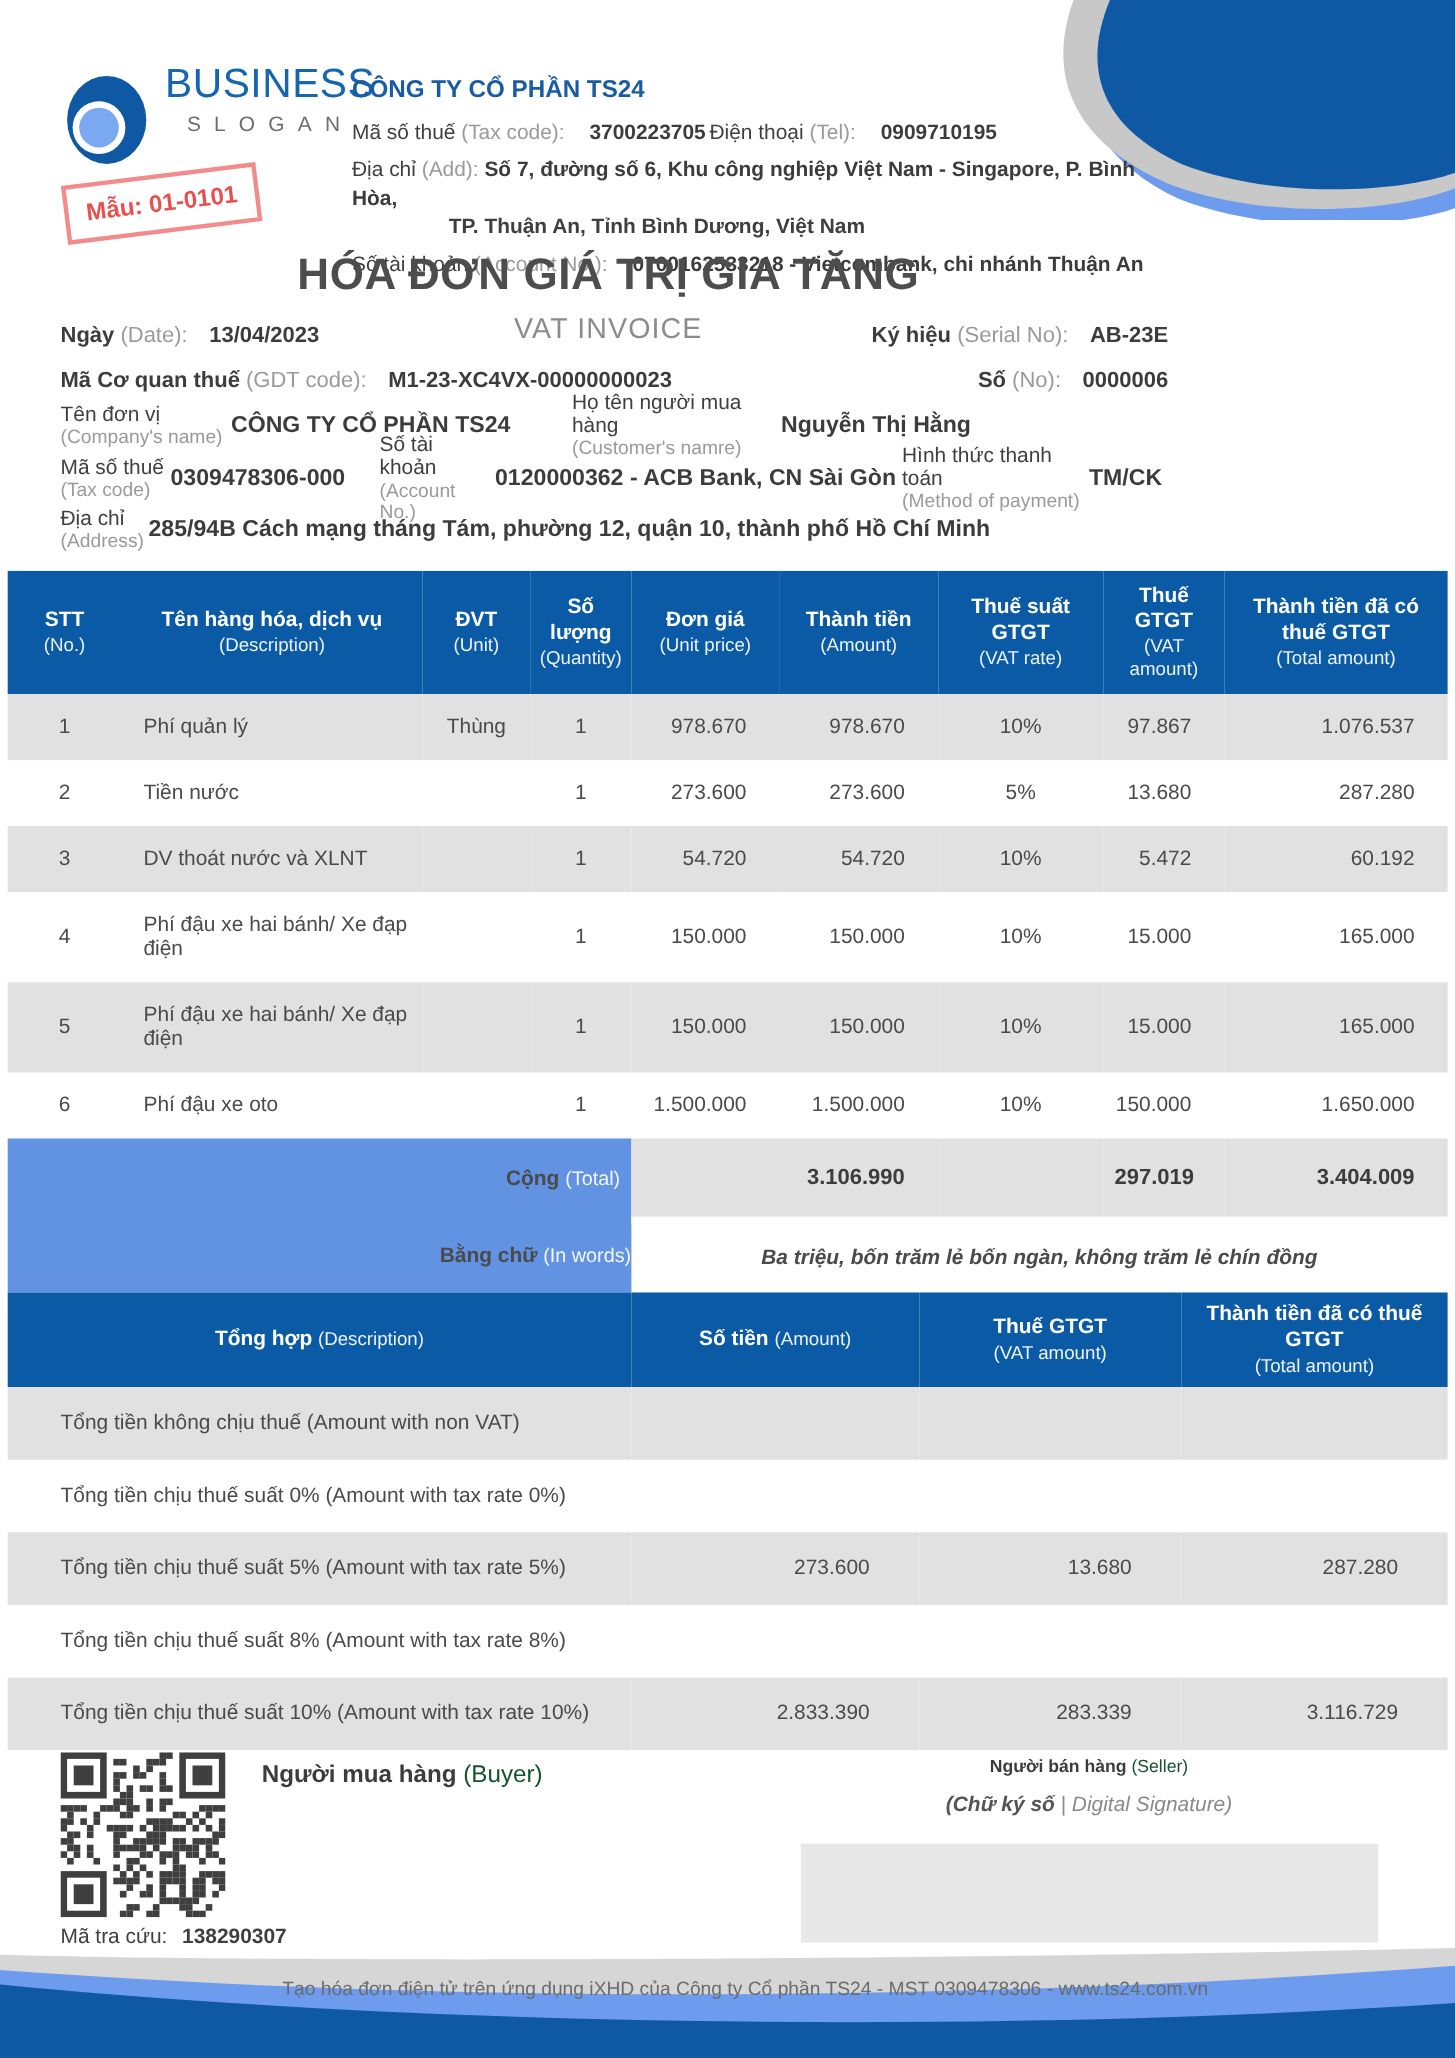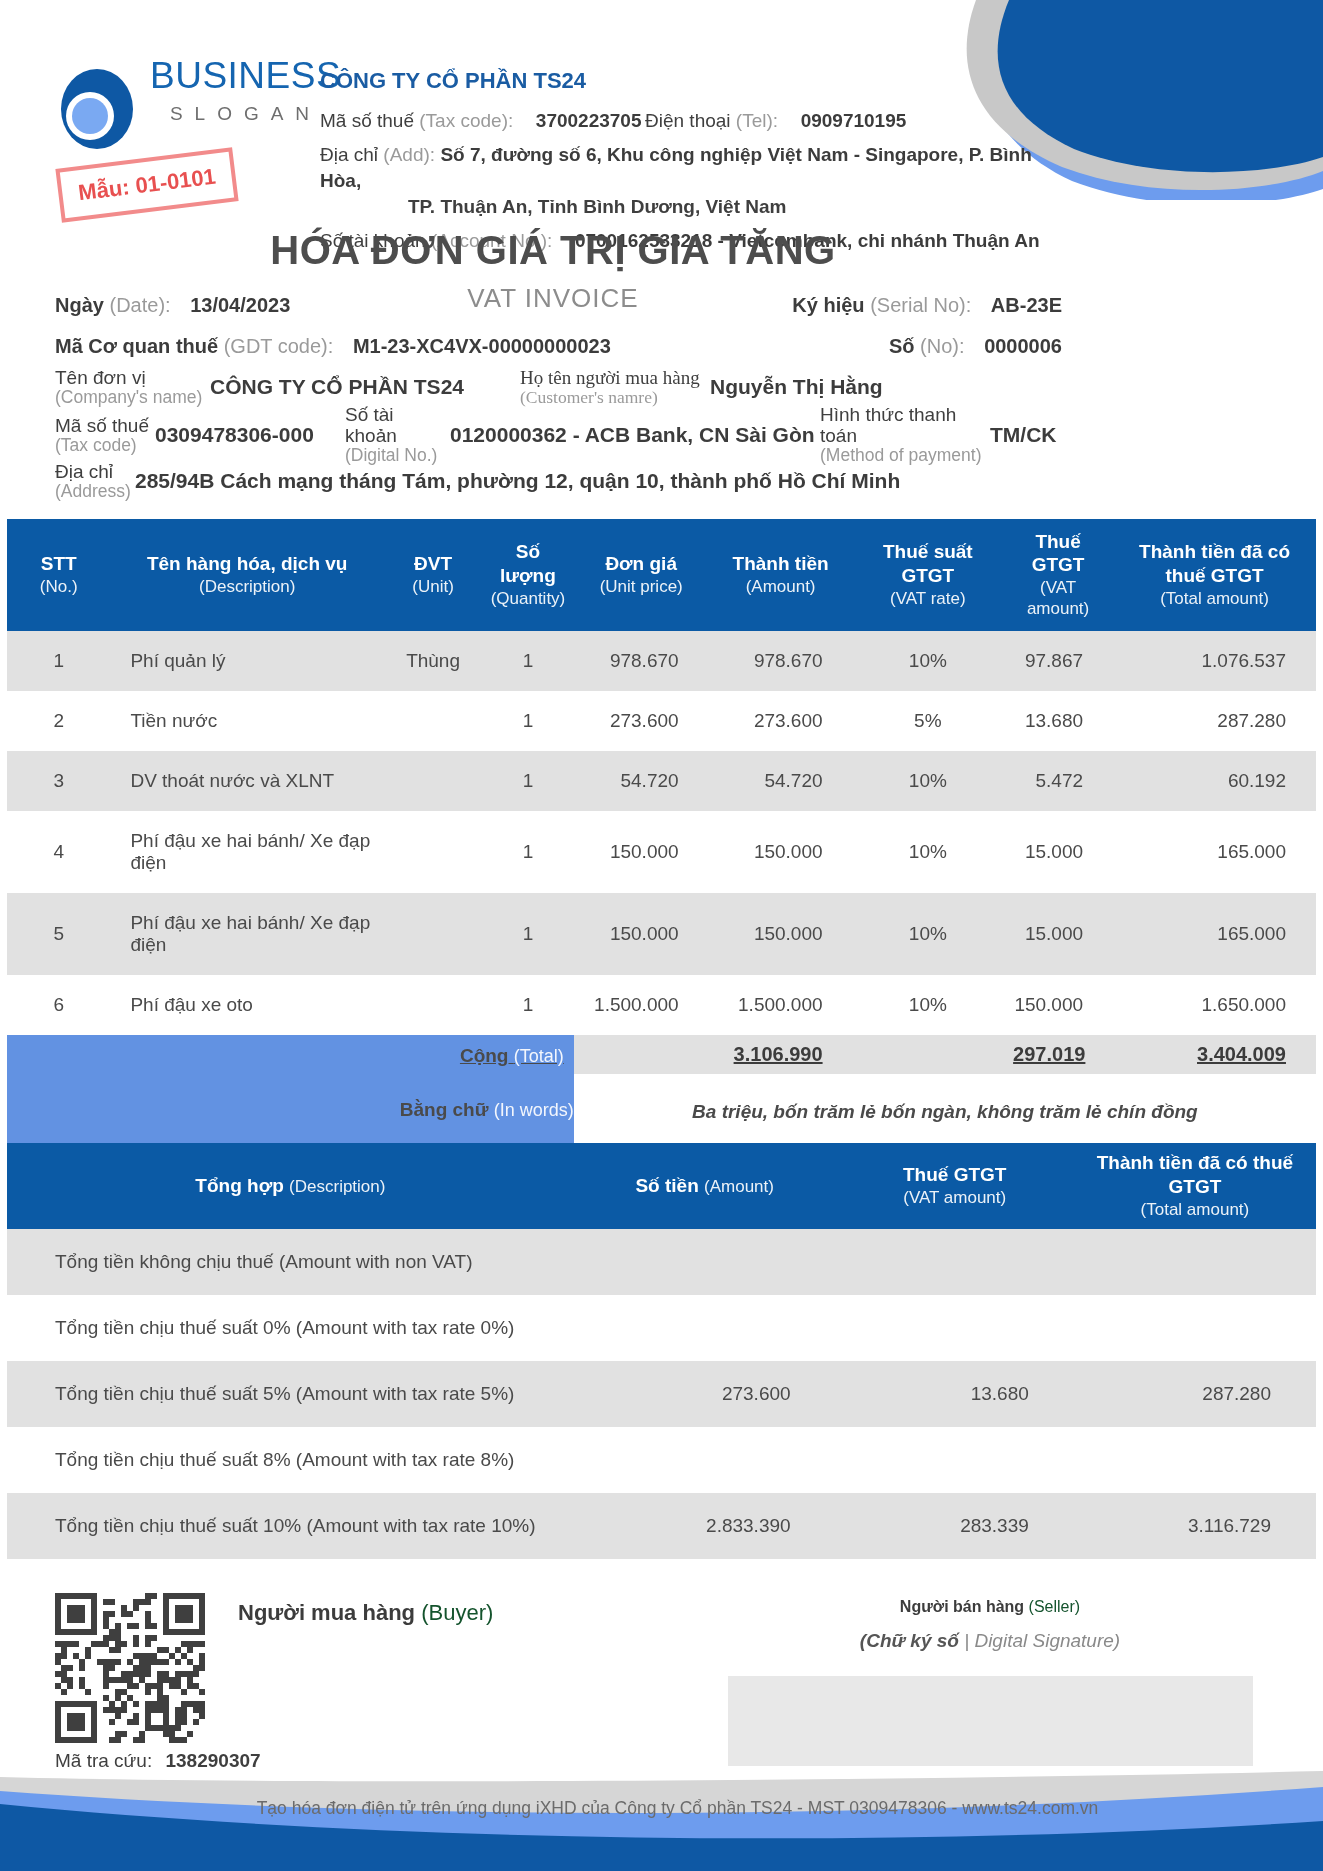--- a/index.html
+++ b/index.html
@@ -46,38 +46,38 @@
 
   
   .party { position:absolute; left:55px; top:362px; width:1230px; }
   .prow { display:flex; align-items:center; }
   .prow1 { height:50px; }
   .prow2 { height:46px; }
   .prow3 { height:46px; }
   .plabel { font-size:19px; color:#3f3f3f; line-height:1.12; }
   .plabel .en { display:block; font-size:17.5px; color:#9a9a9a; }
   .pval { font-size:21px; font-weight:bold; color:#3c3c3c; }
-  .w155{width:155px;} .w310{width:310px;} .w190{width:190px;font-family:Liberation Serif, serif;}
+  .w155{width:155px;} .w310{width:310px;} .w190{width:190px;}
   .w100{width:100px;} .w190b{width:190px;} .w105{width:105px;} .w370{width:370px;} .w170{width:170px;}
   .w80{width:80px;}
 
   
   .tables { position:absolute; left:7px; top:519px; width:1309px; }
   table { border-collapse:collapse; width:100%; table-layout:fixed; }
   .items thead th { background:#0b5aa5; color:#fff; height:112px; vertical-align:middle;
                     font-size:19px; font-weight:bold; line-height:1.22; padding:6px 4px; }
   .hen { display:block; font-size:17px; font-weight:normal; color:rgba(255,255,255,.92); margin-top:2px; }
   .items td { font-size:19px; color:#4a4a4a; padding:19px 10px; vertical-align:middle; }
   .items tbody.zebra tr:nth-child(odd) td { background:#e1e1e1; }
   td.col-l { text-align:left; padding-left:20px; }
   td.col-c { text-align:center; }
   td.col-r { text-align:right; padding-right:30px; }
 
   .blue-cell { background:#6292e2; color:#fff; text-align:right; padding-right:34px; }
-  .cong td { padding:8px 10px; font-size:19px;text-decoration:underline; }
+  .cong td { padding:24px 10px; font-size:19px; }
   .cong .gray-cell { background:#e1e1e1; border-bottom:7px solid #fff; }
   .cong .num { text-align:right; padding-right:30px; font-weight:bold; color:#3c3c3c; font-size:20px; }
   .blue-vi { font-weight:bold; font-size:19px; }
   .blue-en { color:rgba(255,255,255,.92); font-size:18px; }
   .words td { padding:20px 0; }
   .words-text { text-align:center; font-style:italic; font-weight:bold; color:#3c3c3c; font-size:21px; }
 
   .summary thead th { background:#0b5aa5; color:#fff; height:86px; vertical-align:middle;
                       font-size:19px; font-weight:bold; line-height:1.22; padding:6px 8px; }
   .summary td { font-size:19px; color:#4a4a4a; padding:22px 10px; vertical-align:middle; }
@@ -200,21 +200,21 @@
         <span>Họ tên người mua hàng</span><span class="en">(Customer's namre)</span>
       </div>
       <div class="pval">Nguyễn Thị Hằng</div>
     </div>
     <div class="prow prow2">
       <div class="plabel w100">
         <span>Mã số thuế</span><span class="en">(Tax code)</span>
       </div>
       <div class="pval w190b">0309478306-000</div>
       <div class="plabel w105">
-        <span>Số tài khoản</span><span class="en">(Digital No.)</span>
+        <span>Số tài khoản</span><span class="en">(Account No.)</span>
       </div>
       <div class="pval w370">0120000362 - ACB Bank, CN Sài Gòn</div>
       <div class="plabel w170">
         <span>Hình thức thanh toán</span><span class="en">(Method of payment)</span>
       </div>
       <div class="pval">TM/CK</div>
     </div>
     <div class="prow prow3">
       <div class="plabel w80">
         <span>Địa chỉ</span><span class="en">(Address)</span>

